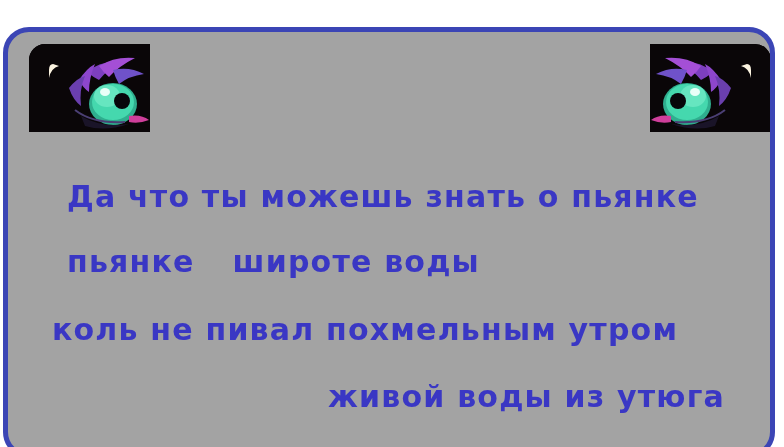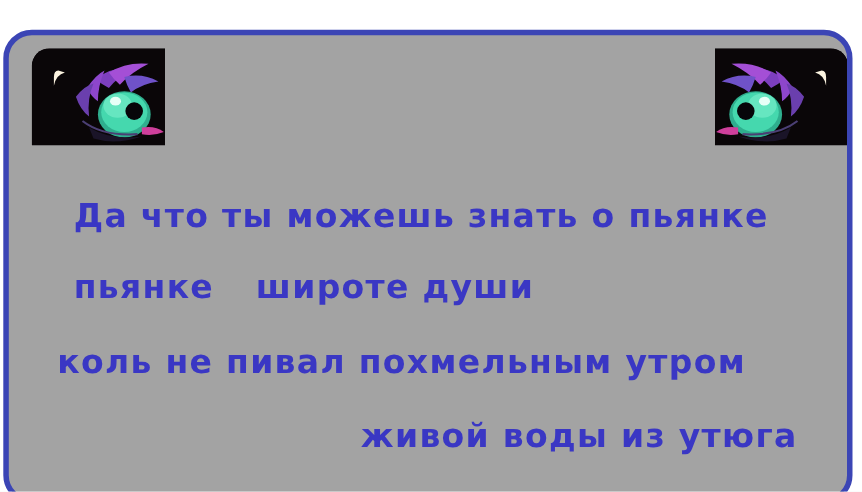--- a/index.html
+++ b/index.html
@@ -120,19 +120,19 @@
         <ellipse cx="76" cy="48" rx="5" ry="4" fill="#e8fff7"></ellipse>
         <path d="M52 72 Q72 84 100 80 Q76 88 56 82 Z" fill="#1a1428"></path>
         <path d="M46 66 Q64 80 96 78" stroke="#4b3f74" stroke-width="2" fill="none"></path>
         <path d="M100 72 Q112 70 120 76 Q110 80 100 78 Z" fill="#cf3f9b"></path>
         <path d="M24 20 Q20 20 20 26 L20 34 Q22 24 30 22 Z" fill="#fbf3e0"></path>
       </svg>
     </div>
 
     <div id="poem">
       <div class="line" id="line-1">Да что ты можешь знать о пьянке</div>
-      <div class="line" id="line-2"><span>пьянке</span><span class="gap"></span><span>широте души</span></div>
+      <div class="line" id="line-2"><span>пьянке</span><span class="gap"></span><span>широте воды</span></div>
       <div class="line" id="line-3">коль не пивал похмельным утром</div>
       <div class="line" id="line-4">живой воды из утюга</div>
     </div>
 
   </div>
 </div>
 
 </body></html>

